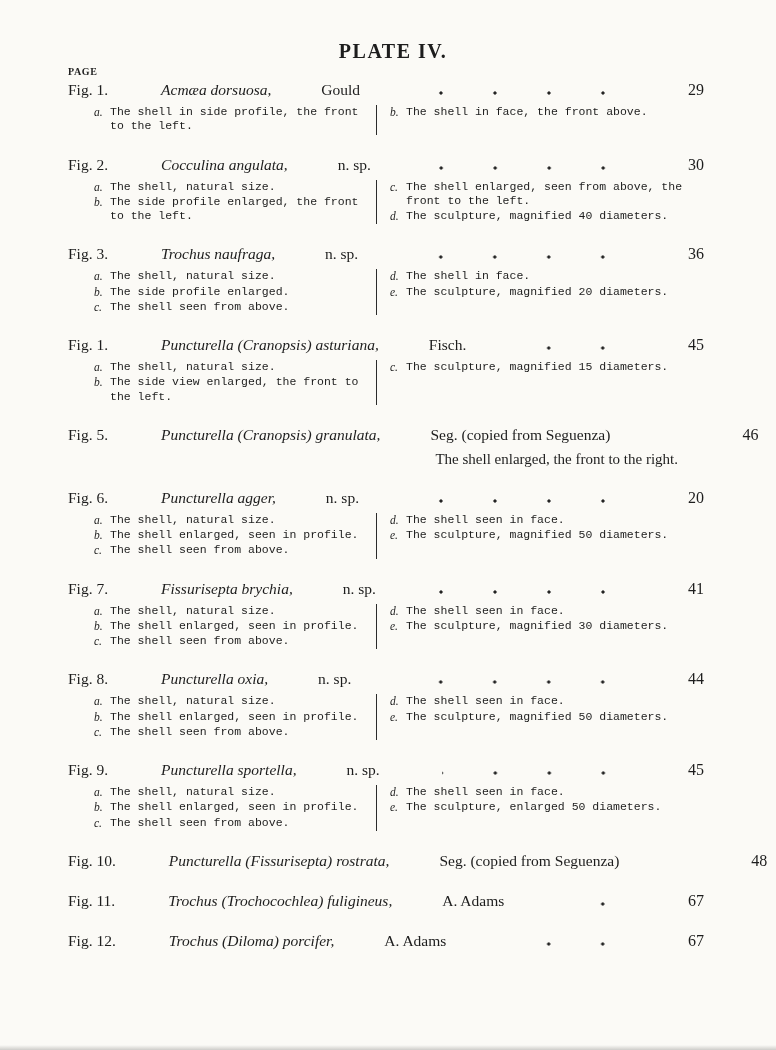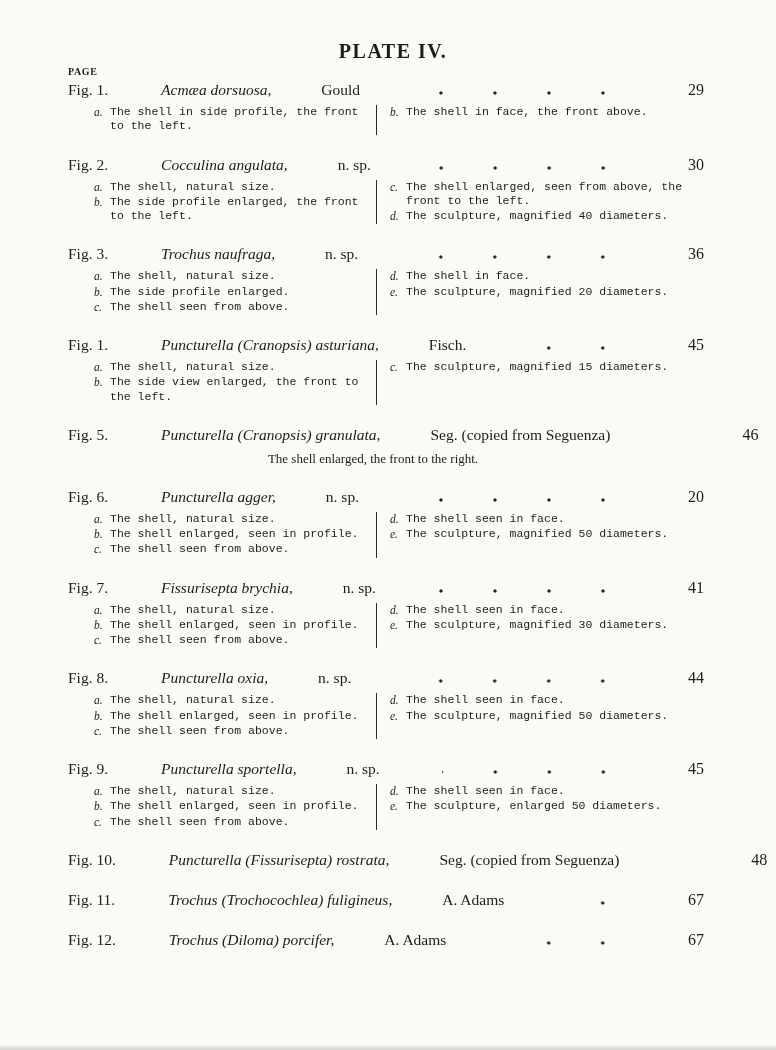--- a/index.html
+++ b/index.html
@@ -63,22 +63,22 @@
   .sub-item {
     display: flex;
     font-size: 11.5px;
     line-height: 1.24;
     margin-bottom: 1px;
   }
   .letter { font-style: italic; width: 16px; flex: none; }
   .detail-text { flex: 1; font-family: Liberation Mono, monospace; }
 
   .note {
-    text-align: center;
-    font-size: 13px;
+    text-align: right;
+    font-size: 15px;
     margin-top: 6px;
     padding-right: 40px;
   }
 
   .scan-edge {
     position: absolute;
     left: 0; right: 0; bottom: 0;
     height: 5px;
     background: linear-gradient(to bottom, rgba(0,0,0,0), rgba(0,0,0,0.18));
   }

